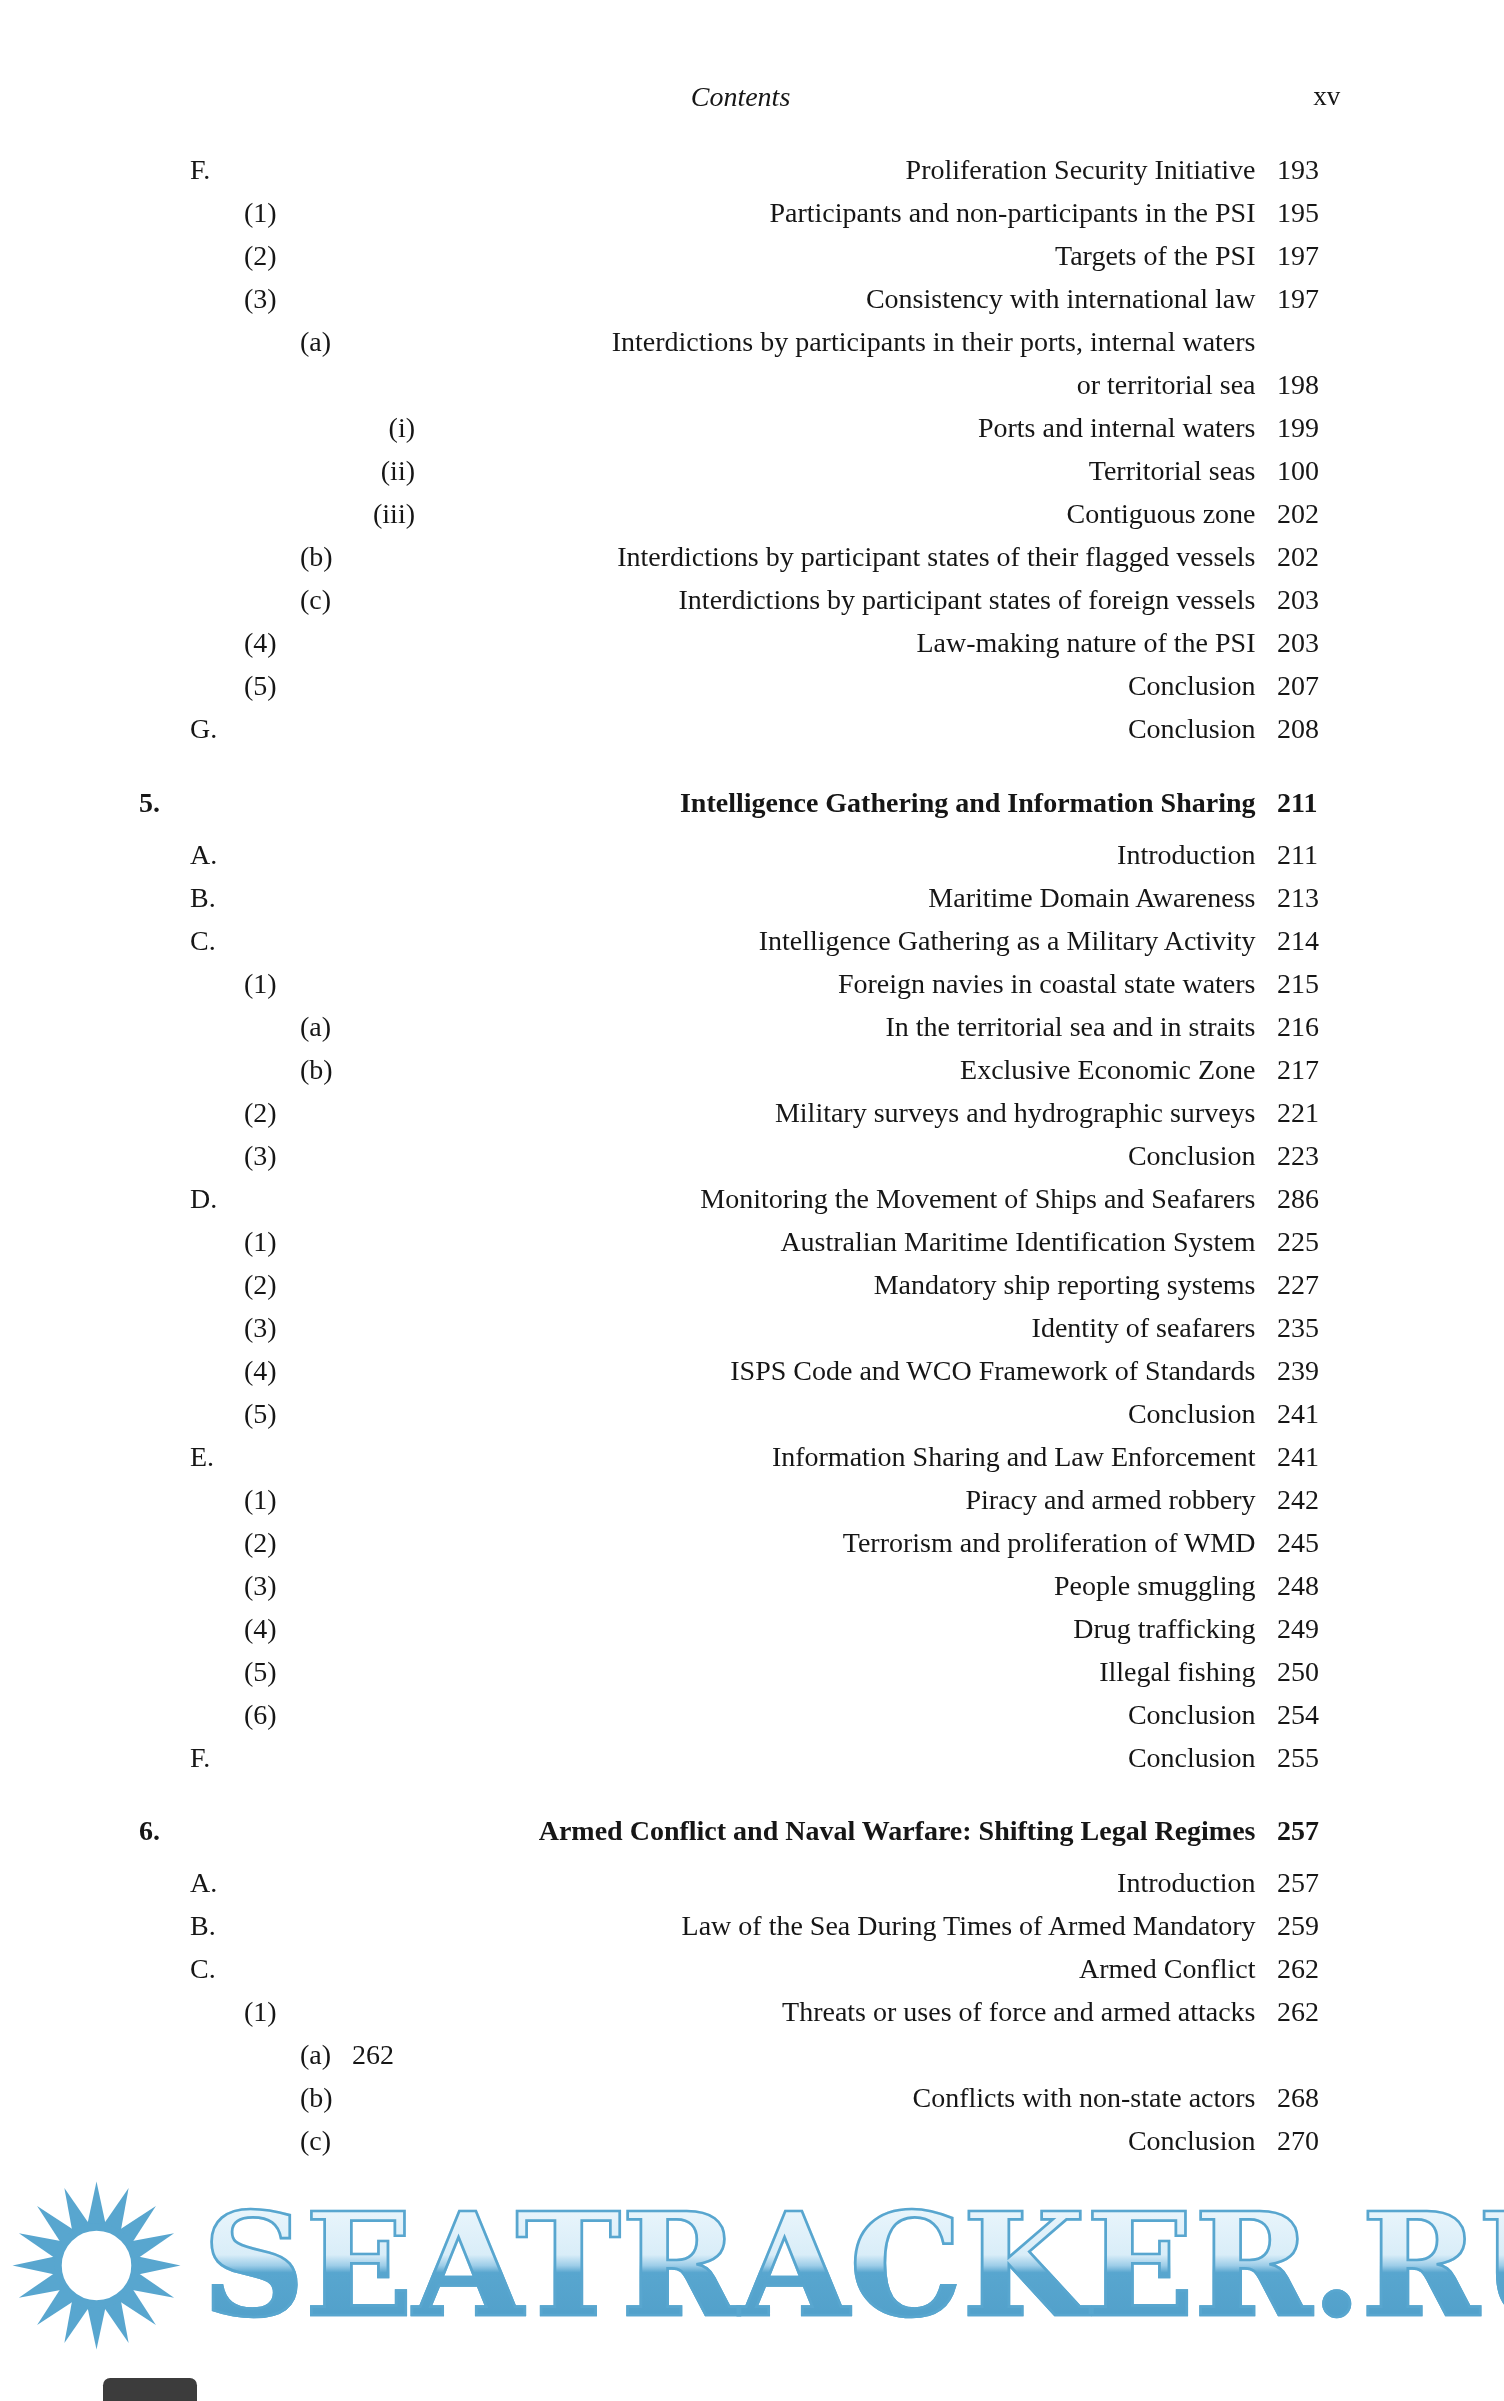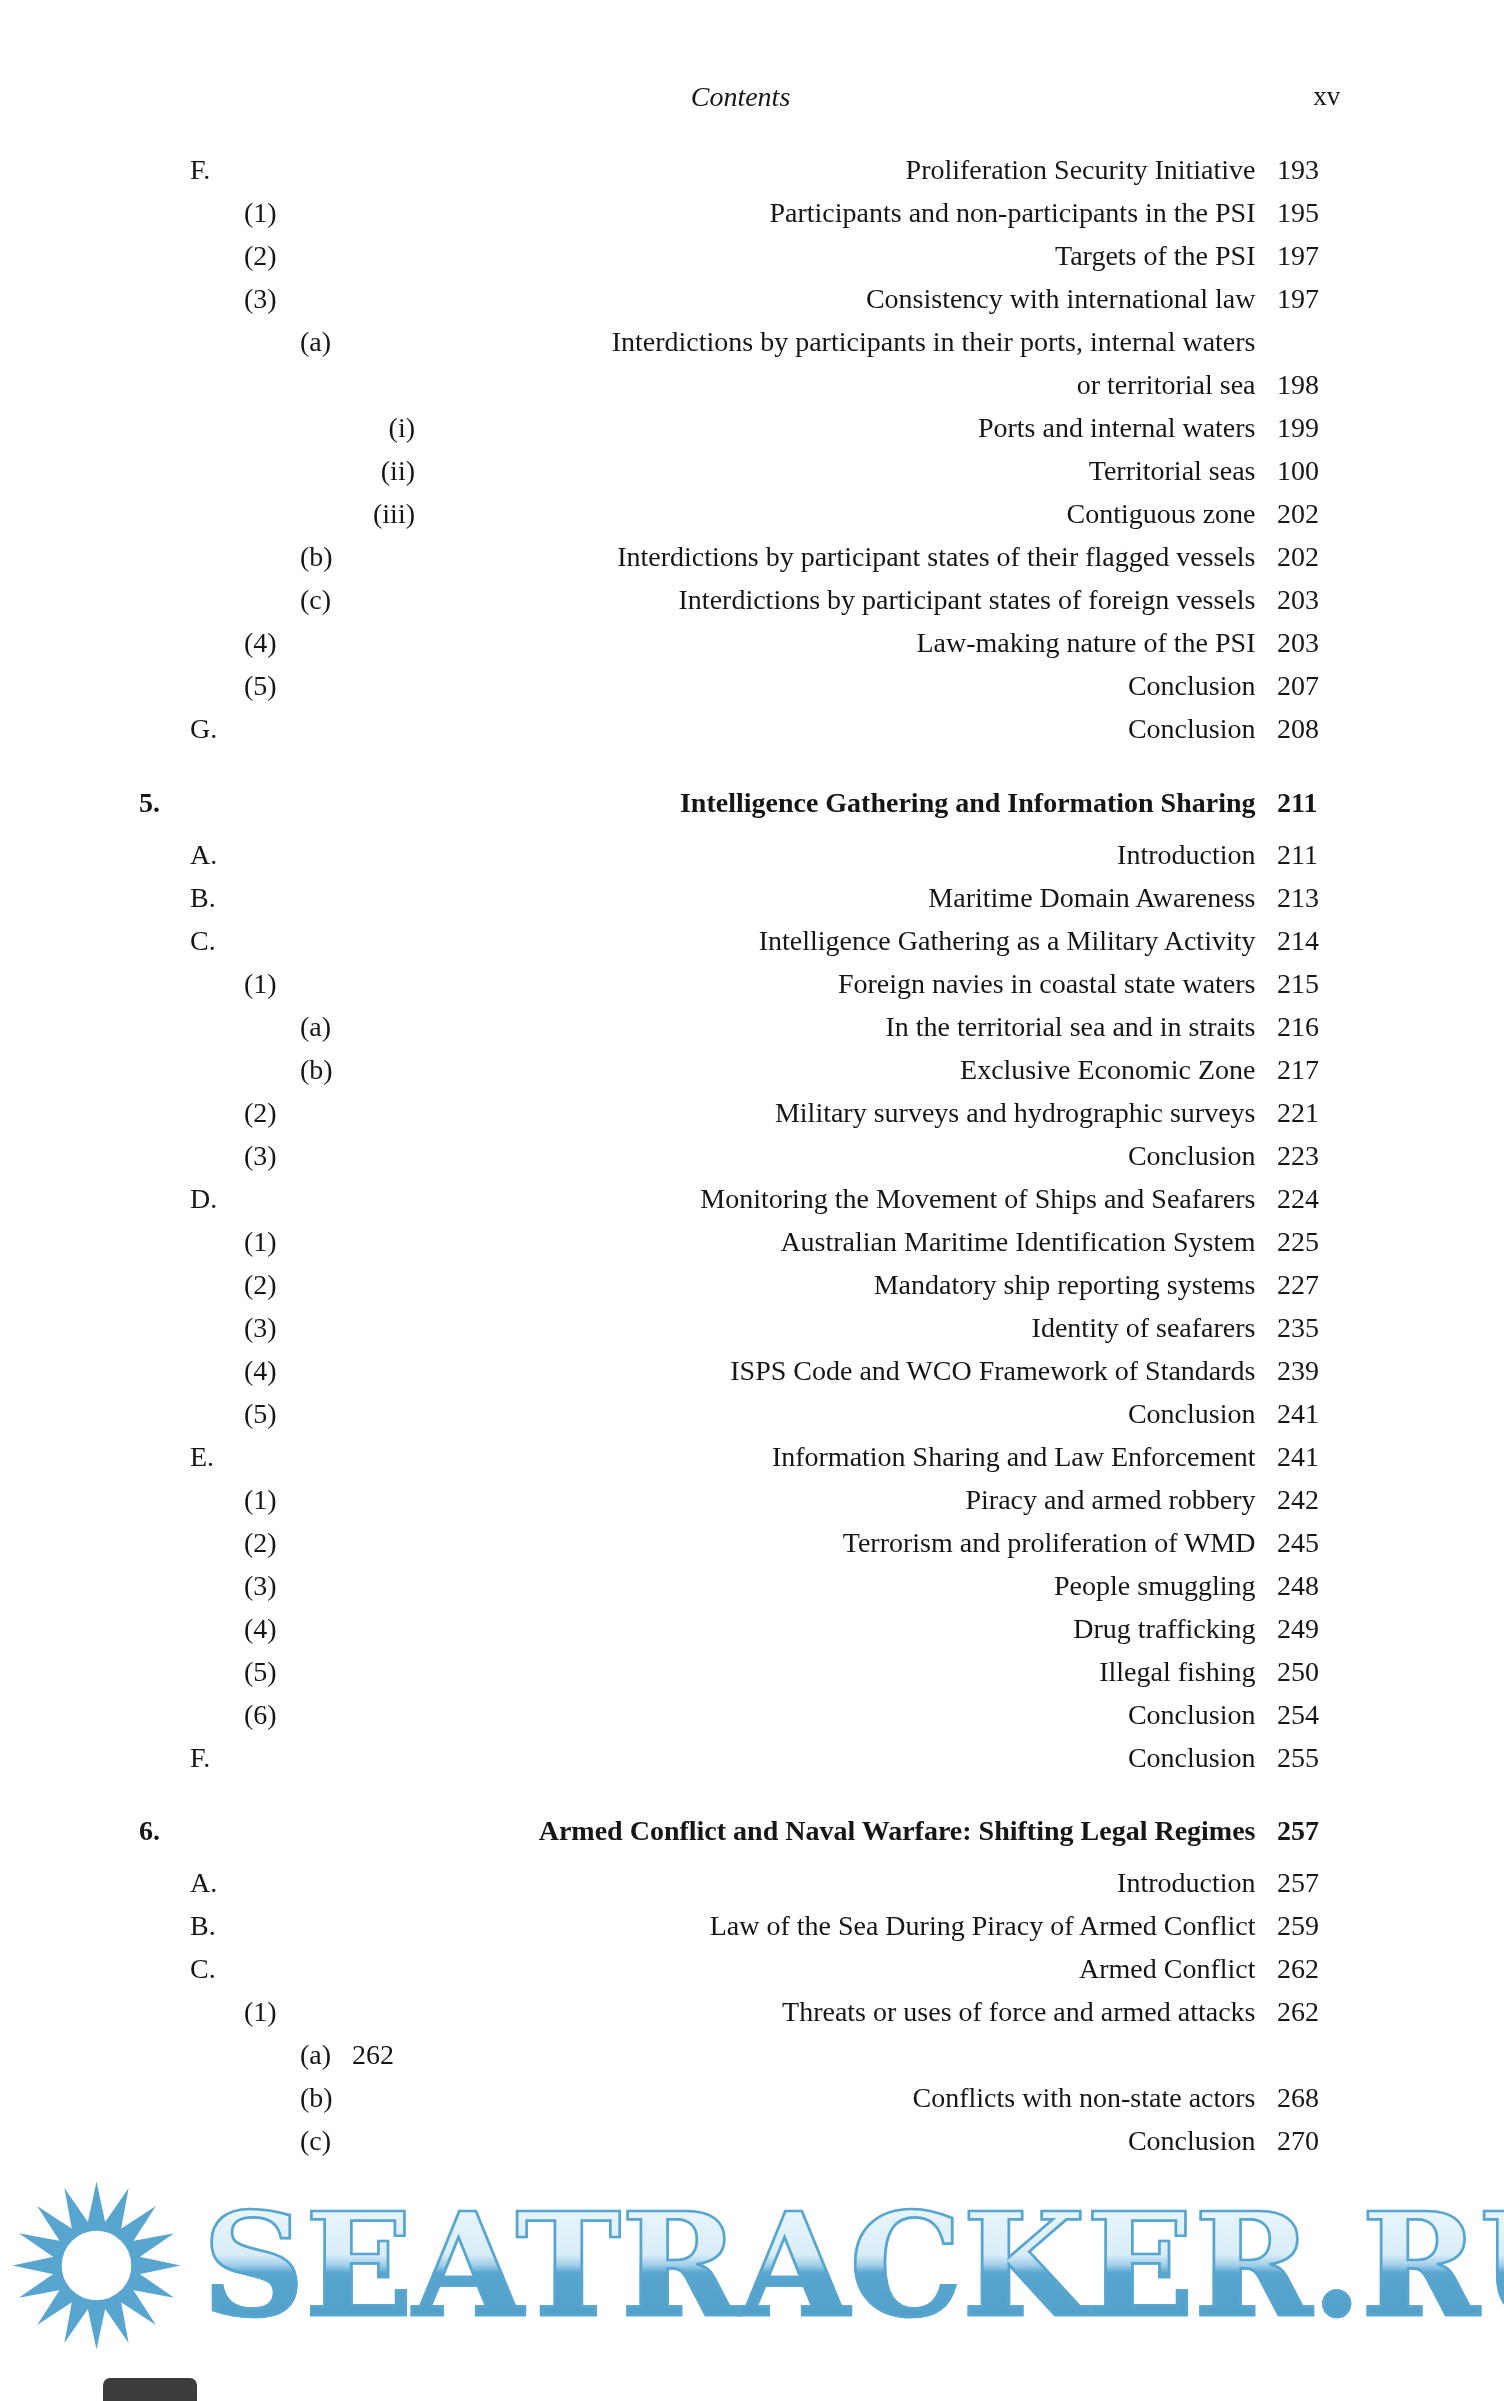--- a/index.html
+++ b/index.html
@@ -184,21 +184,21 @@
         <span class="pg">221</span>
       </div>
       <div class="toc-row lv-num">
         <span class="lbl">(3)</span>
         <span class="txt">Conclusion</span>
         <span class="pg">223</span>
       </div>
       <div class="toc-row lv-letter">
         <span class="lbl">D.</span>
         <span class="txt">Monitoring the Movement of Ships and Seafarers</span>
-        <span class="pg">224</span>
+        <span class="pg">286</span>
       </div>
       <div class="toc-row lv-num">
         <span class="lbl">(1)</span>
         <span class="txt">Australian Maritime Identification System</span>
         <span class="pg">225</span>
       </div>
       <div class="toc-row lv-num">
         <span class="lbl">(2)</span>
         <span class="txt">Mandatory ship reporting systems</span>
         <span class="pg">227</span>
@@ -263,21 +263,21 @@
         <span class="txt">Armed Conflict and Naval Warfare: Shifting Legal Regimes</span>
         <span class="pg">257</span>
       </div>
       <div class="toc-row lv-letter">
         <span class="lbl">A.</span>
         <span class="txt">Introduction</span>
         <span class="pg">257</span>
       </div>
       <div class="toc-row lv-letter">
         <span class="lbl">B.</span>
-        <span class="txt">Law of the Sea During Piracy of Armed Conflict</span>
+        <span class="txt">Law of the Sea During Times of Armed Mandatory</span>
         <span class="pg">259</span>
       </div>
       <div class="toc-row lv-letter">
         <span class="lbl">C.</span>
         <span class="txt">Armed Conflict</span>
         <span class="pg">262</span>
       </div>
       <div class="toc-row lv-num">
         <span class="lbl">(1)</span>
         <span class="txt">Threats or uses of force and armed attacks</span>

